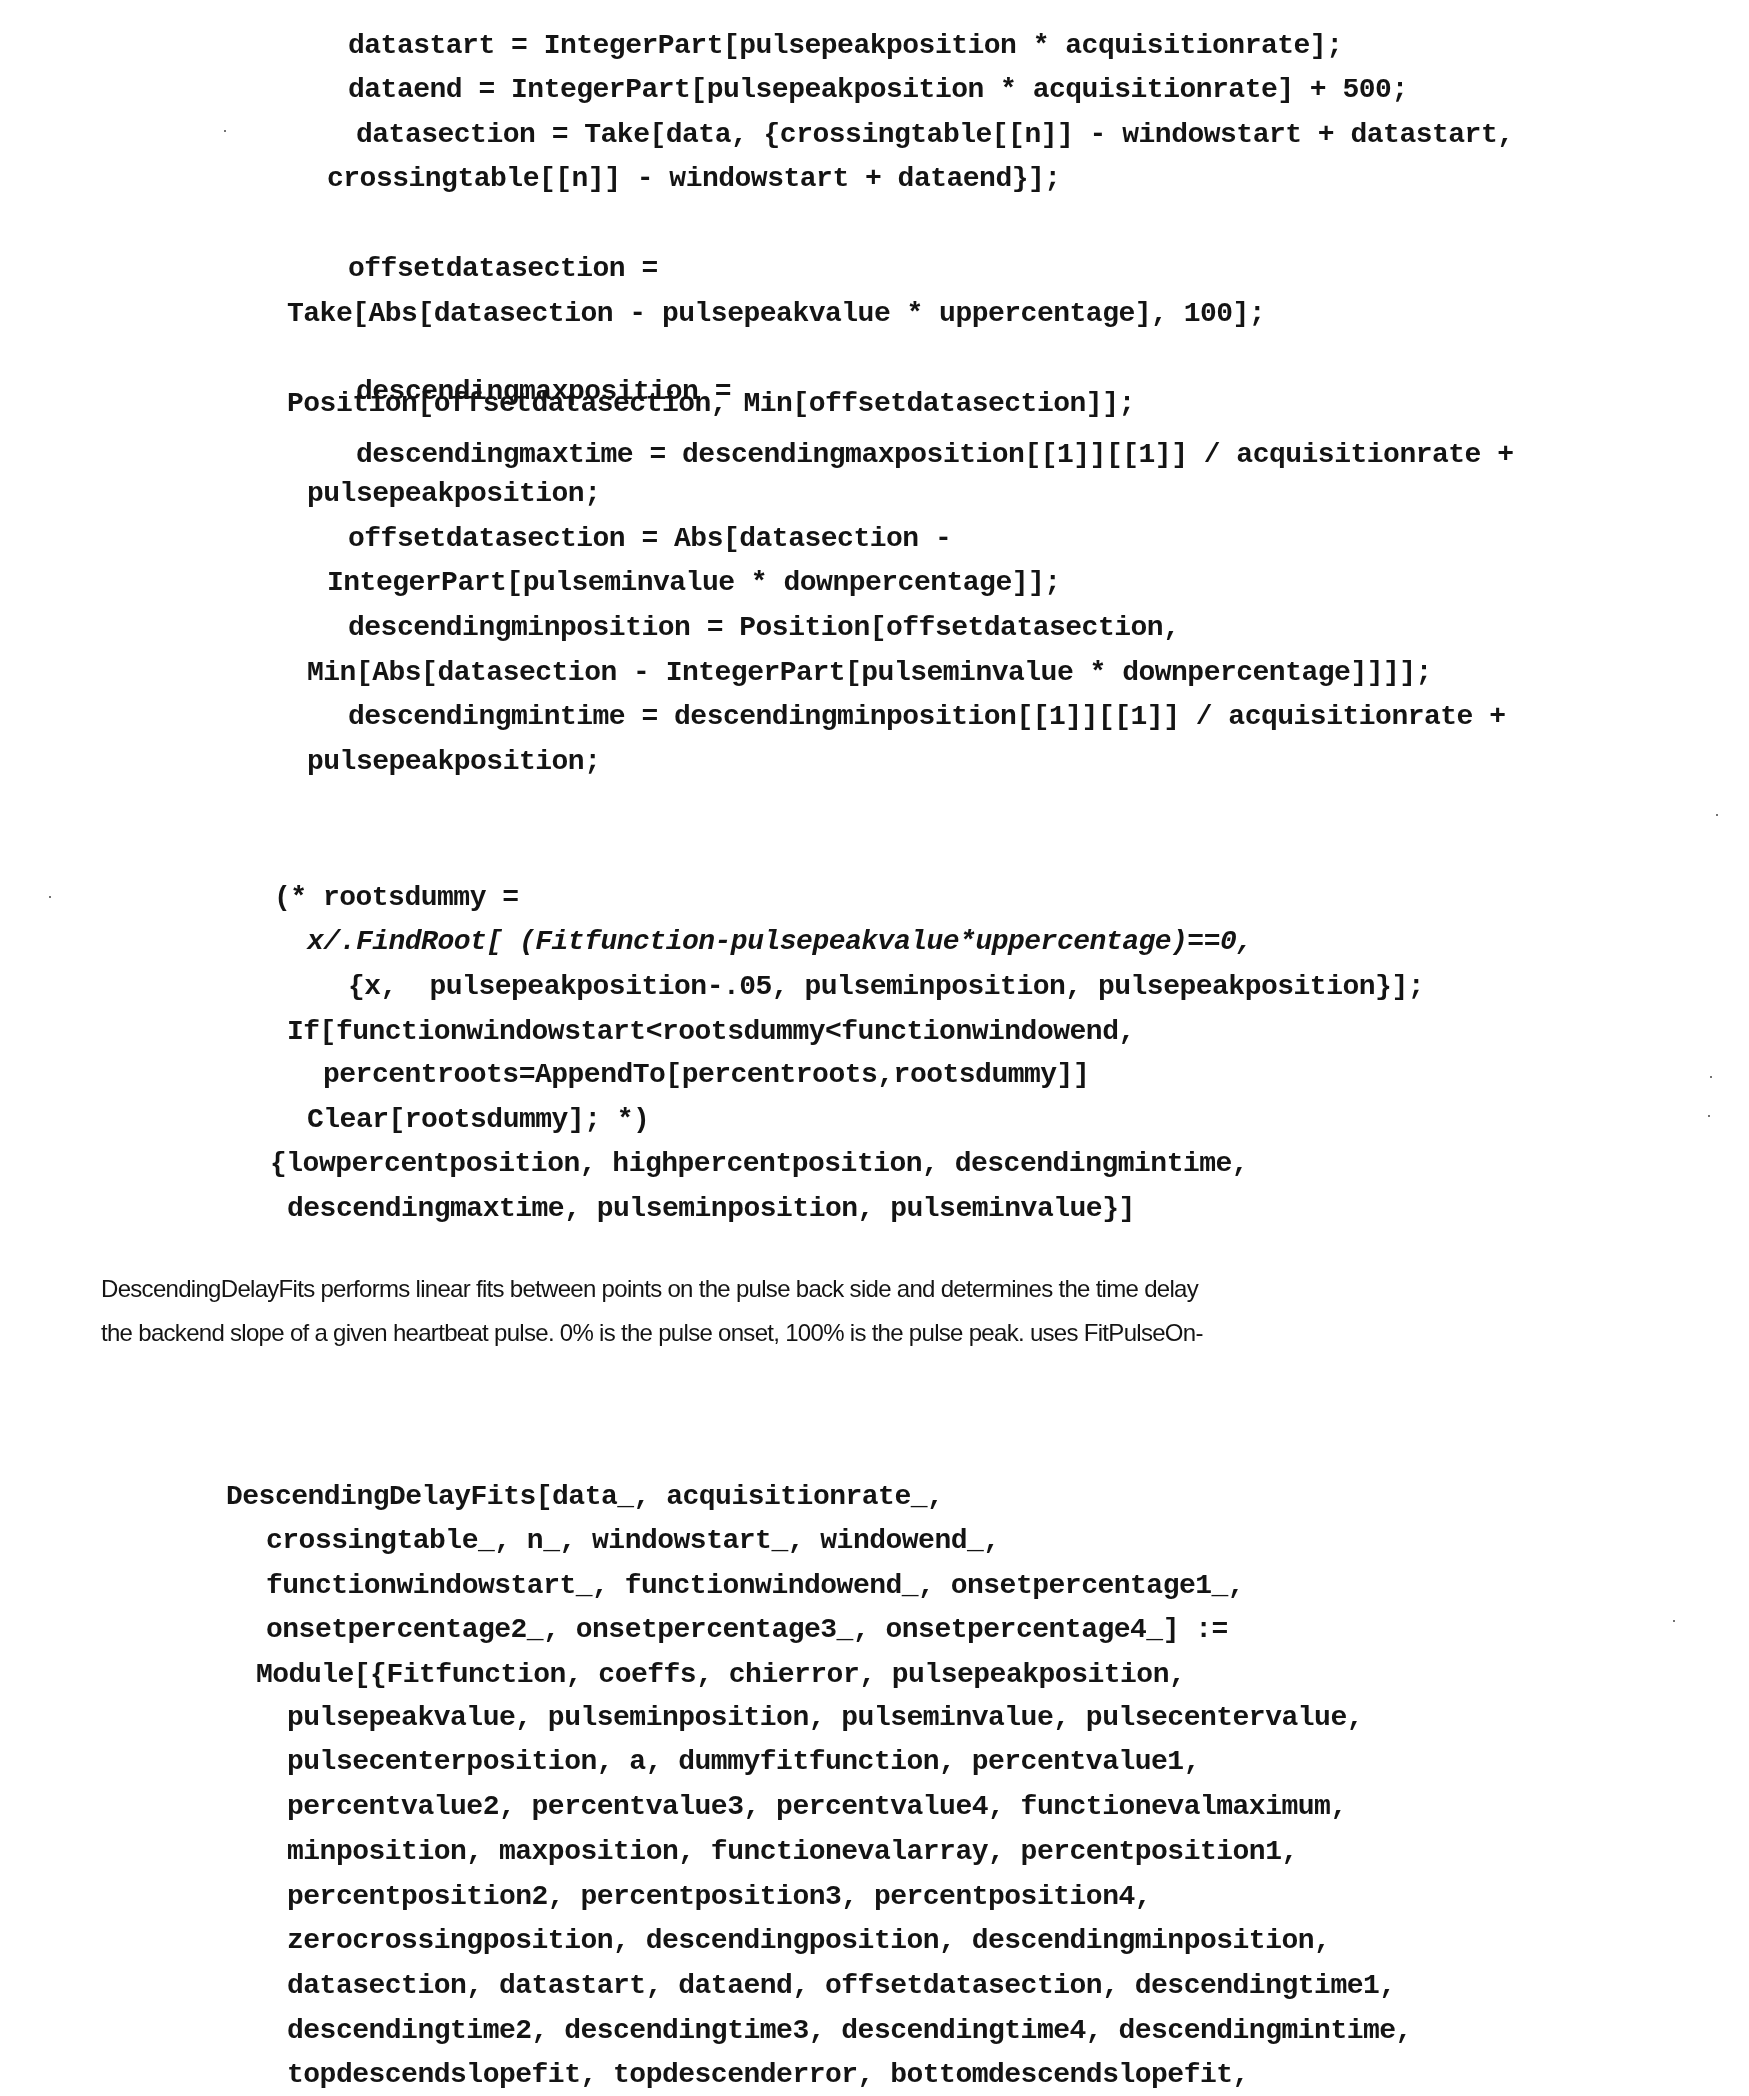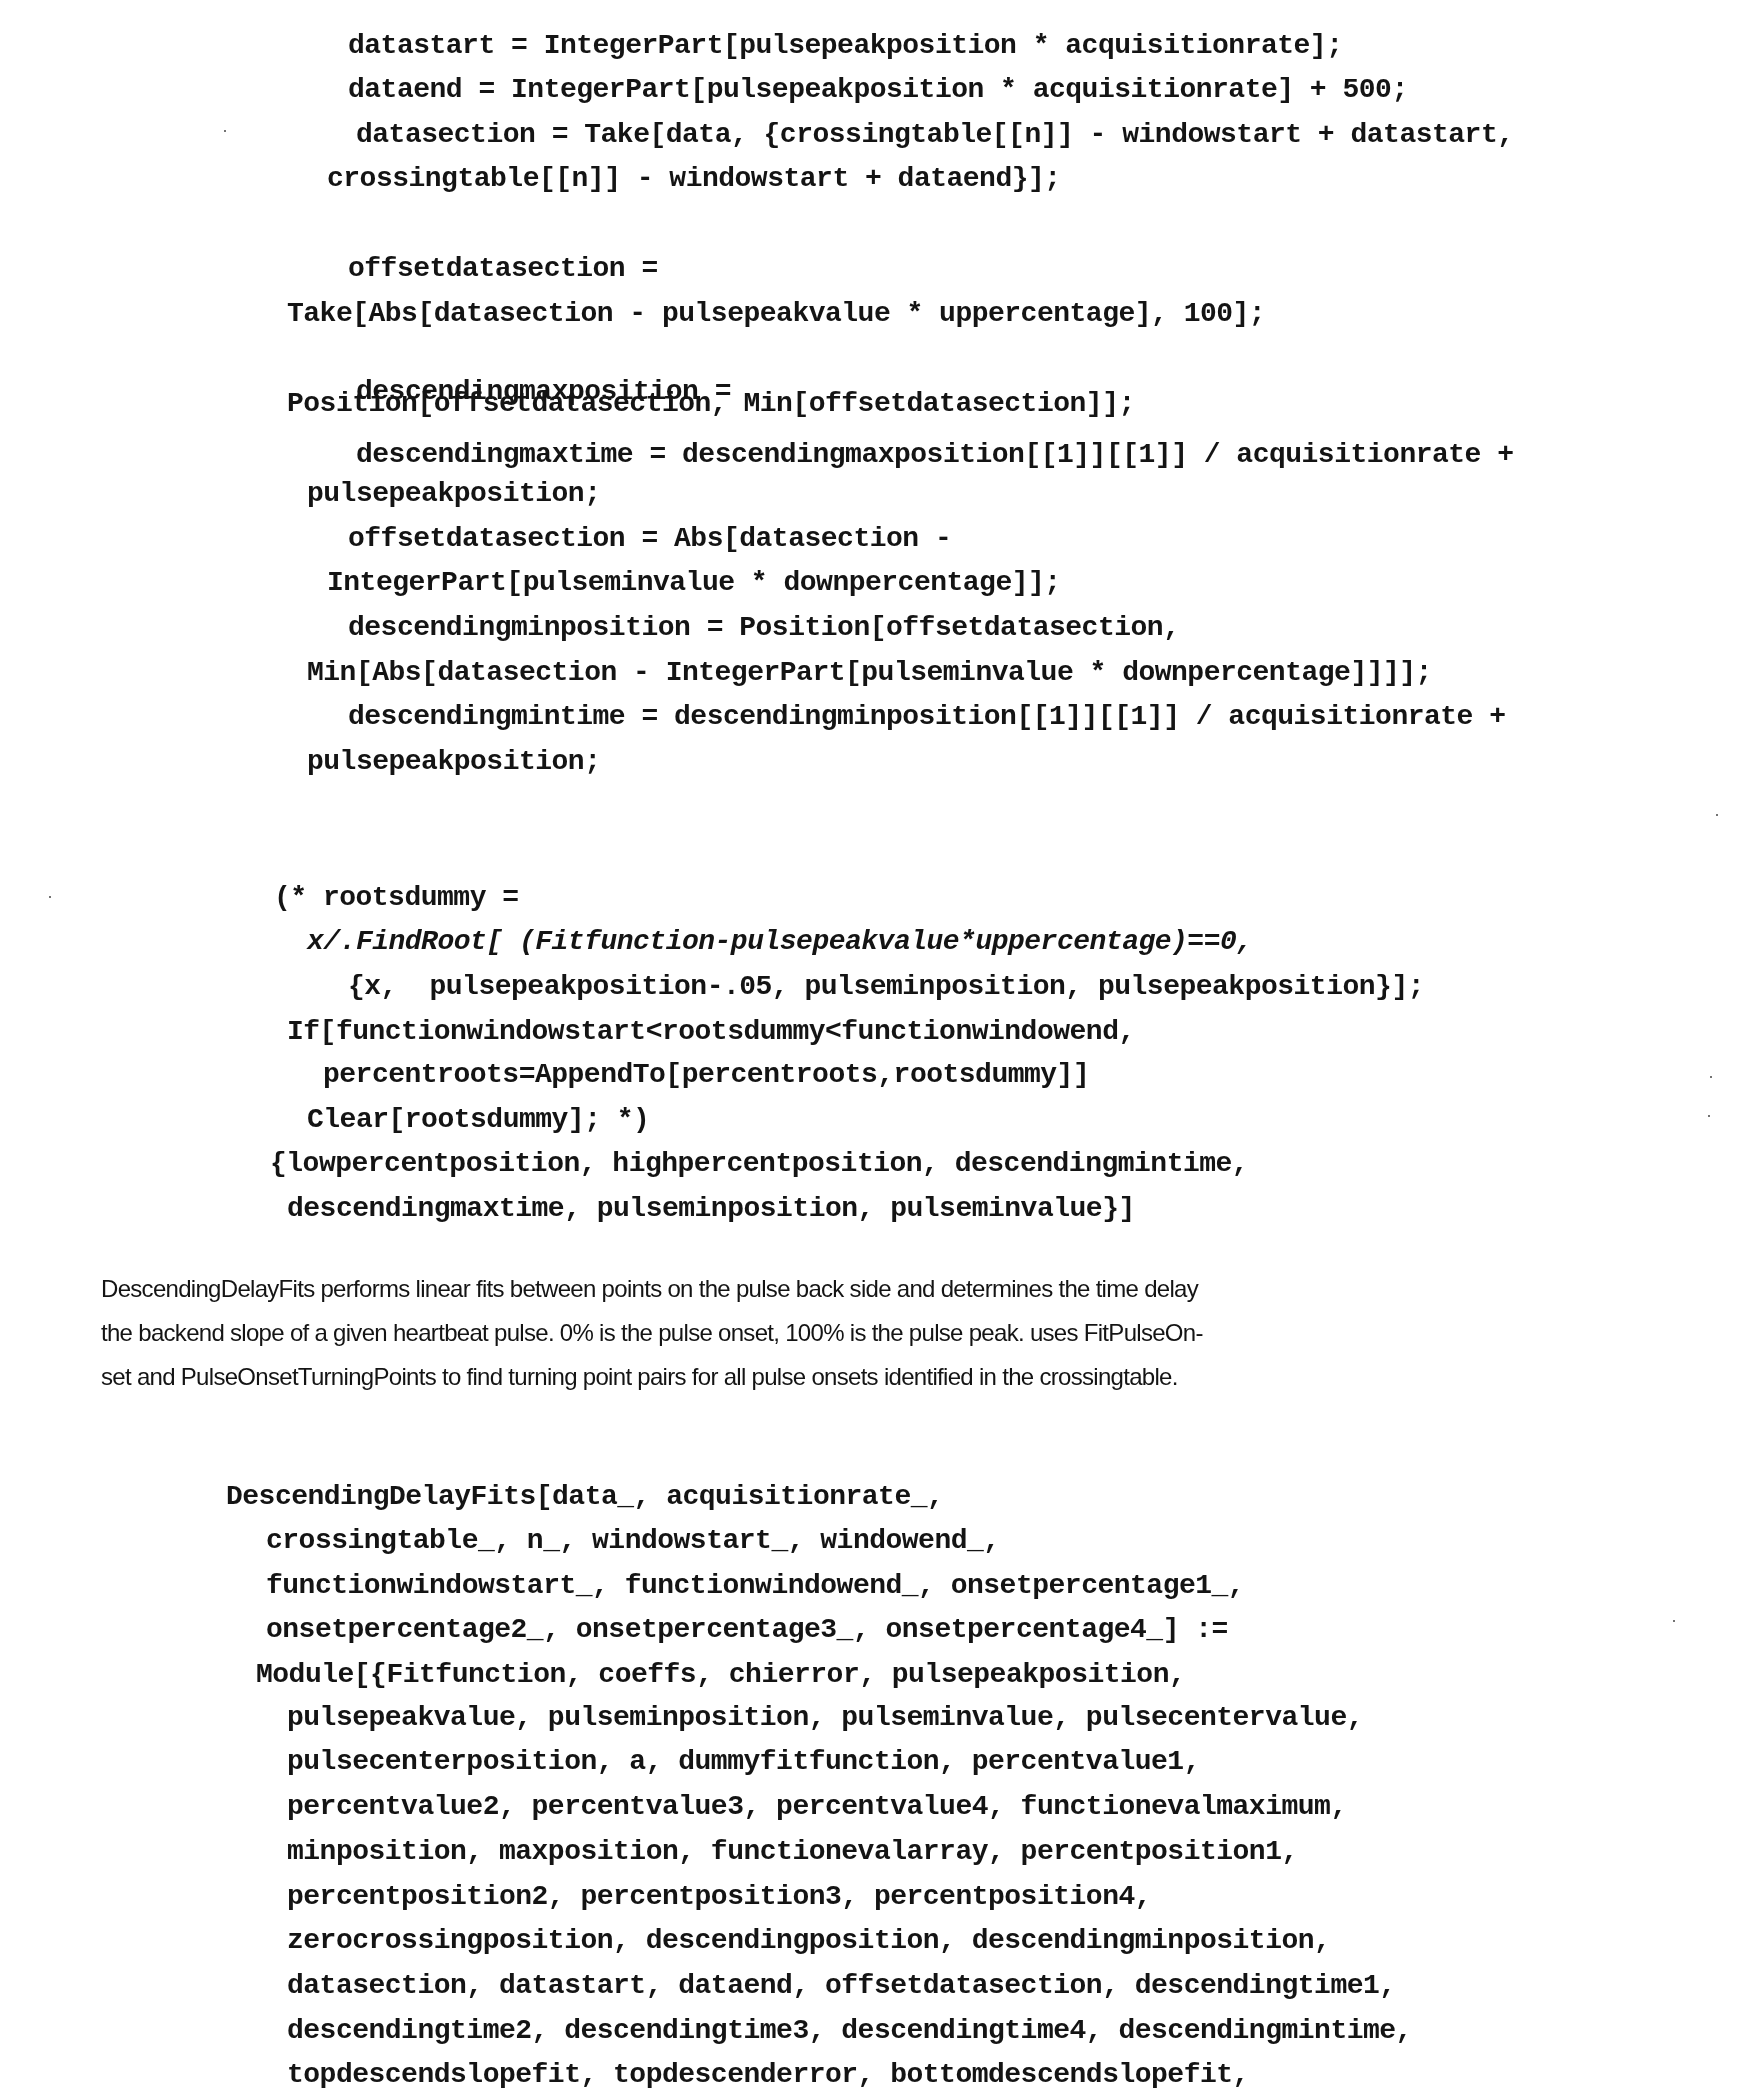--- a/index.html
+++ b/index.html
@@ -76,21 +76,20 @@
   <div class="code-line" style="left:287px; top:1015px;">If[functionwindowstart&lt;rootsdummy&lt;functionwindowend,</div>
   <div class="code-line" style="left:323px; top:1058px;">percentroots=AppendTo[percentroots,rootsdummy]]</div>
   <div class="code-line" style="left:307px; top:1103px;">Clear[rootsdummy]; *)</div>
   <div class="code-line" style="left:270px; top:1147px;">{lowpercentposition, highpercentposition, descendingmintime,</div>
   <div class="code-line" style="left:287px; top:1192px;">descendingmaxtime, pulseminposition, pulseminvalue}]</div>
 </div>
 
 <div class="prose">
   <span class="prose-line">DescendingDelayFits performs linear fits between points on the pulse back side and determines the time delay</span>
   <span class="prose-line">the backend slope of a given heartbeat pulse. 0% is the pulse onset, 100% is the pulse peak. uses FitPulseOn-</span>
-  <span class="prose-line">set and PulseOnsetTurningPoints to find turning point pairs for all pulse onsets identified in the crossingtable.</span>
 </div>
 
 <div>
   <div class="code-line" style="left:226px; top:1480px;">DescendingDelayFits[data_, acquisitionrate_,</div>
   <div class="code-line" style="left:266px; top:1524px;">crossingtable_, n_, windowstart_, windowend_,</div>
   <div class="code-line" style="left:266px; top:1569px;">functionwindowstart_, functionwindowend_, onsetpercentage1_,</div>
   <div class="code-line" style="left:266px; top:1613px;">onsetpercentage2_, onsetpercentage3_, onsetpercentage4_] :=</div>
   <div class="code-line" style="left:256px; top:1658px;">Module[{Fitfunction, coeffs, chierror, pulsepeakposition,</div>
   <div class="code-line" style="left:287px; top:1701px;">pulsepeakvalue, pulseminposition, pulseminvalue, pulsecentervalue,</div>
   <div class="code-line" style="left:287px; top:1745px;">pulsecenterposition, a, dummyfitfunction, percentvalue1,</div>

